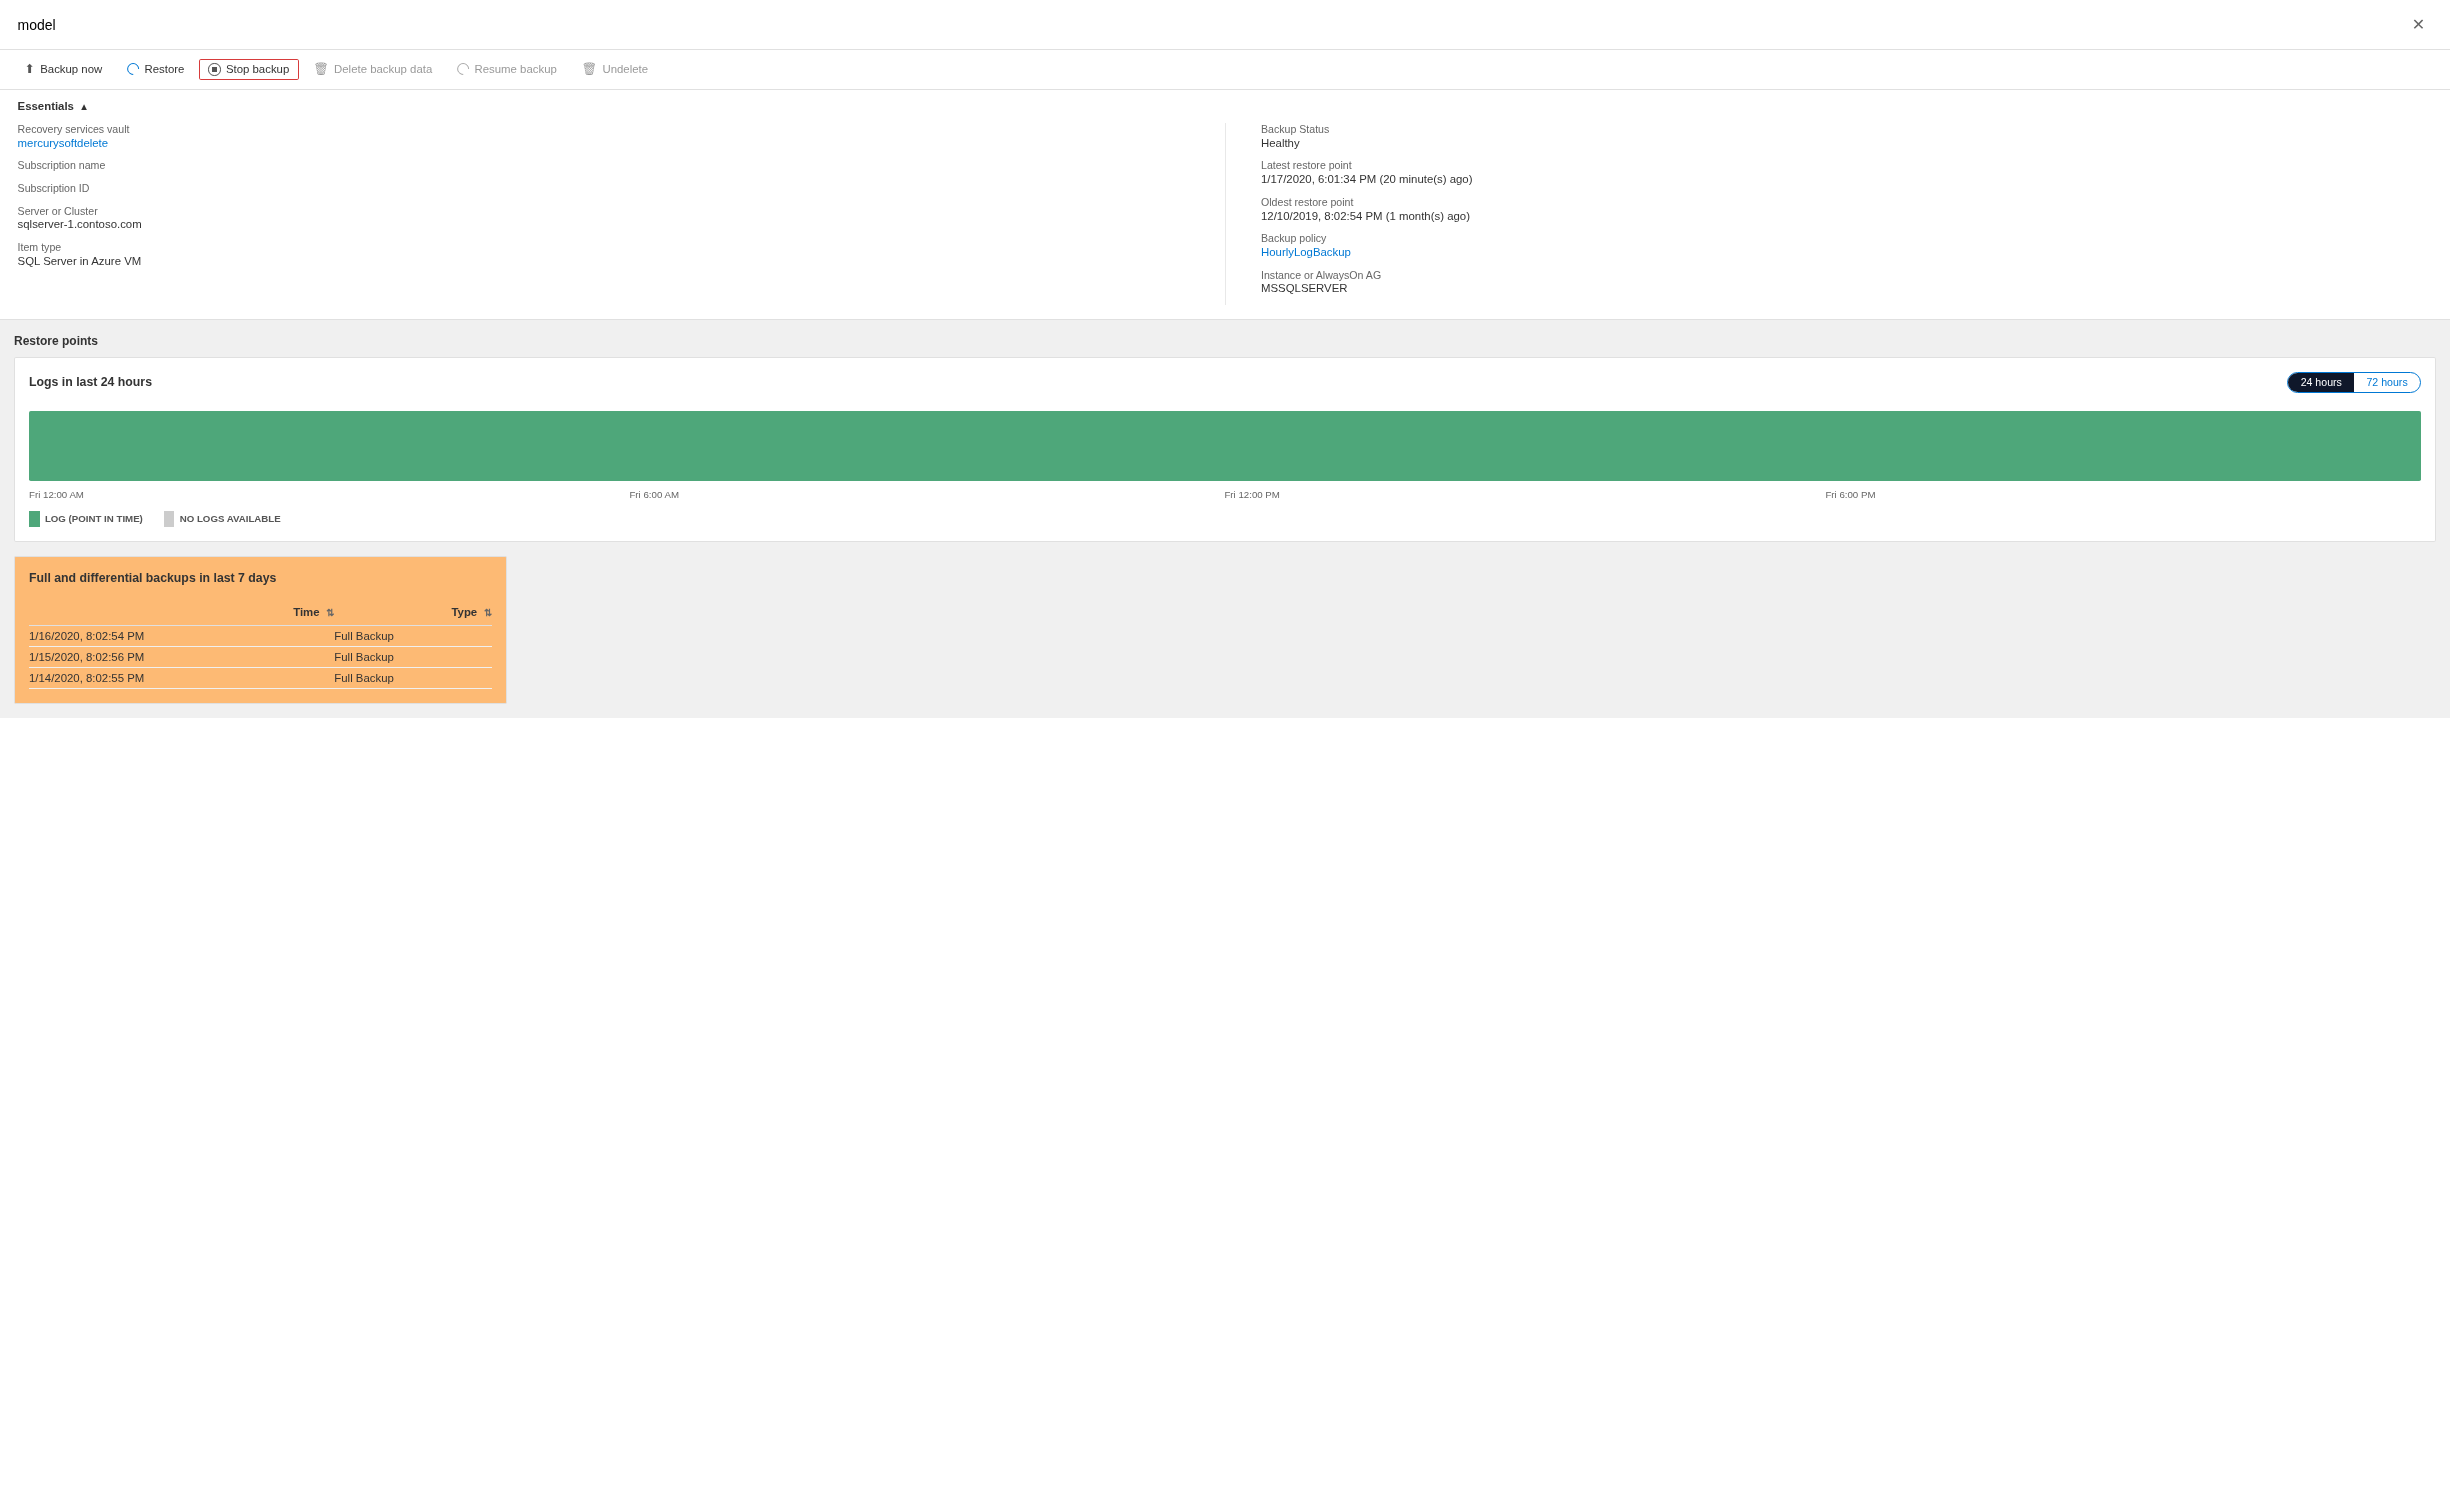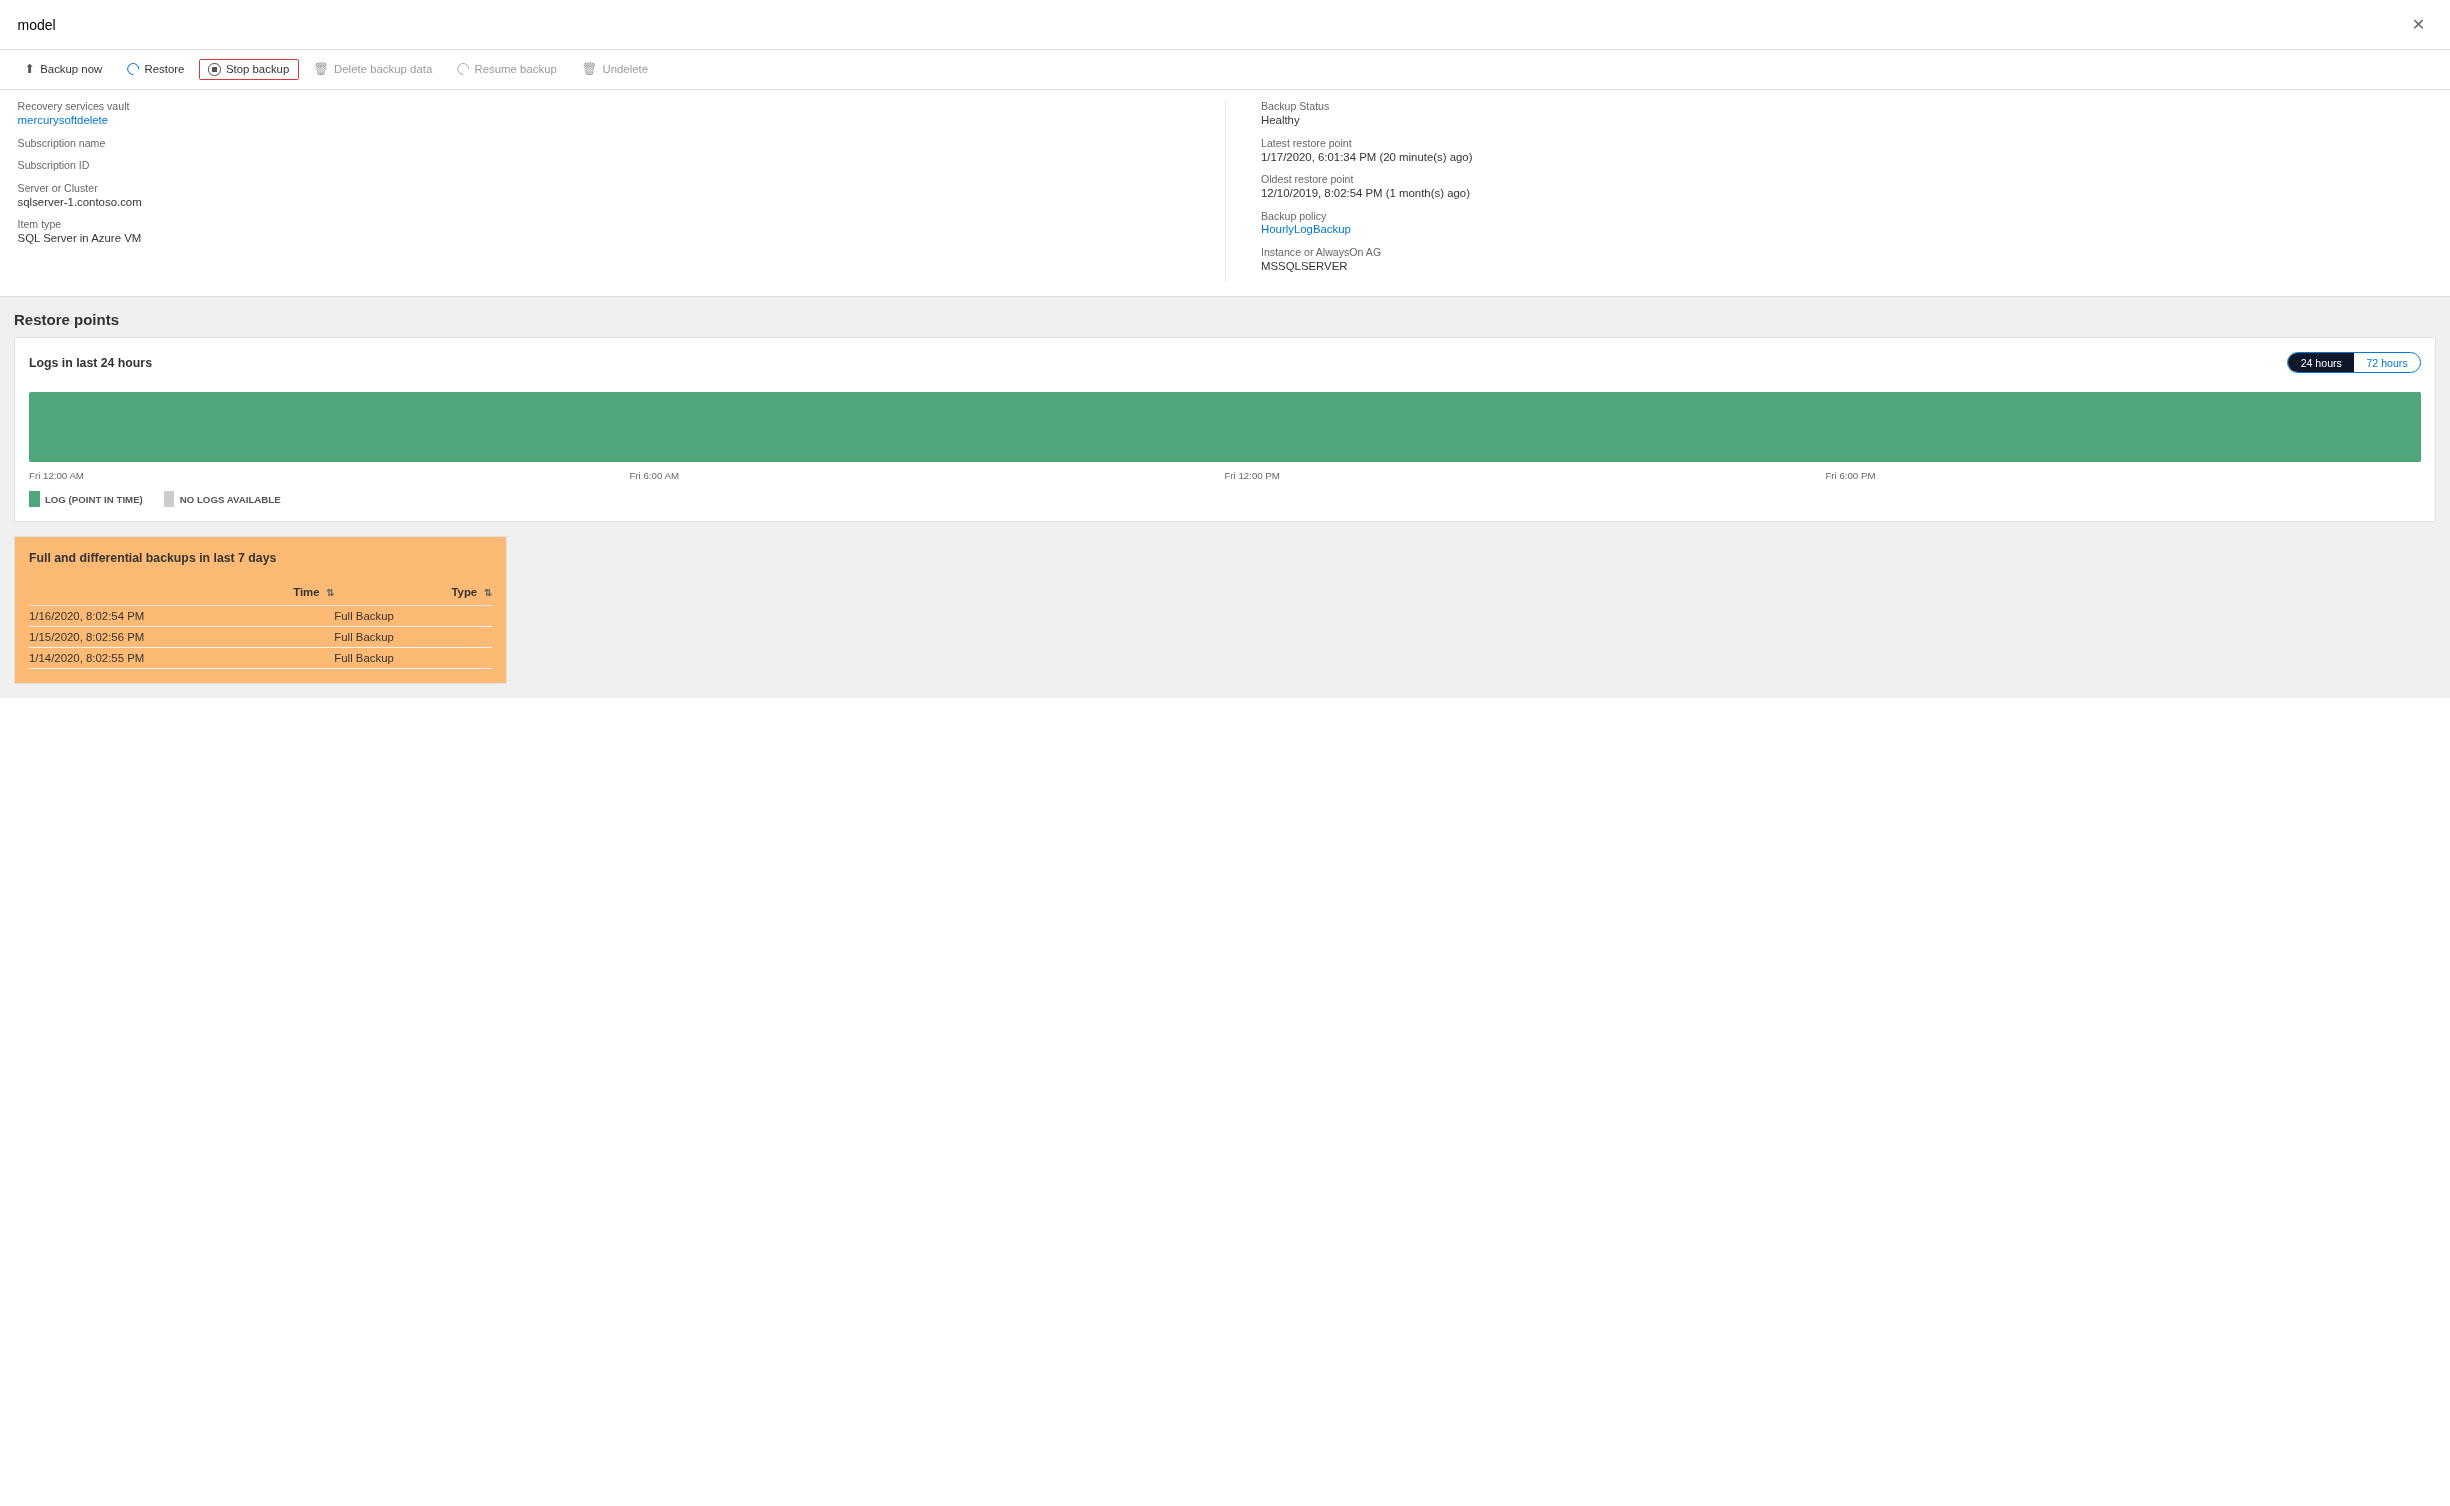--- a/index.html
+++ b/index.html
@@ -48,21 +48,21 @@
     .essentials-right { padding-left: 35px; border-left: 0.9px solid #e8e8e8; }
 
     .field-group { margin-bottom: 10.6px; }
     .field-label { font-size: 10.6px; color: #666; margin-bottom: 1.8px; }
     .field-value { font-size: 11.4px; color: #333; }
     .field-value.link { color: #0078d4; cursor: pointer; text-decoration: none; }
 
     .content-area { background: #f0f0f0; padding: 14px; }
 
     .restore-points-section { margin-bottom: 14px; }
-    .section-title { font-size: 15px; font-weight: 600; color: #333; margin-bottom: 8.8px; }
+    .section-title { font-size: 12px; font-weight: 600; color: #333; margin-bottom: 8.8px; }
 
     .chart-card {
       background: #fff; border: 0.9px solid #e0e0e0; border-radius: 1.8px;
       padding: 14px;
     }
     .chart-header {
       display: flex; align-items: center; justify-content: space-between; margin-bottom: 14px;
     }
     .chart-title { font-size: 12.3px; font-weight: 600; color: #333; }
     .time-toggle {
@@ -141,20 +141,24 @@
       <span class="btn-icon" style="display:inline-block;width:12.3px;height:12.3px;border:1.8px solid #aaa;border-radius:50%;border-right-color:transparent;transform:rotate(45deg);"></span>
       <span>Resume backup</span>
     </button>
     <button class="toolbar-btn disabled">
       <span class="btn-icon">🗑</span>
       <span>Undelete</span>
     </button>
   </div>
 
   <div class="essentials-section">
+    <div class="essentials-header">
+      <span>Essentials</span>
+      <span class="chevron">▲</span>
+    </div>
     <div class="essentials-grid">
 
       <div class="essentials-left">
         <div class="field-group">
           <div class="field-label">Recovery services vault</div>
           <a class="field-value link">mercurysoftdelete</a>
         </div>
         <div class="field-group">
           <div class="field-label">Subscription name</div>
           <div class="field-value">

